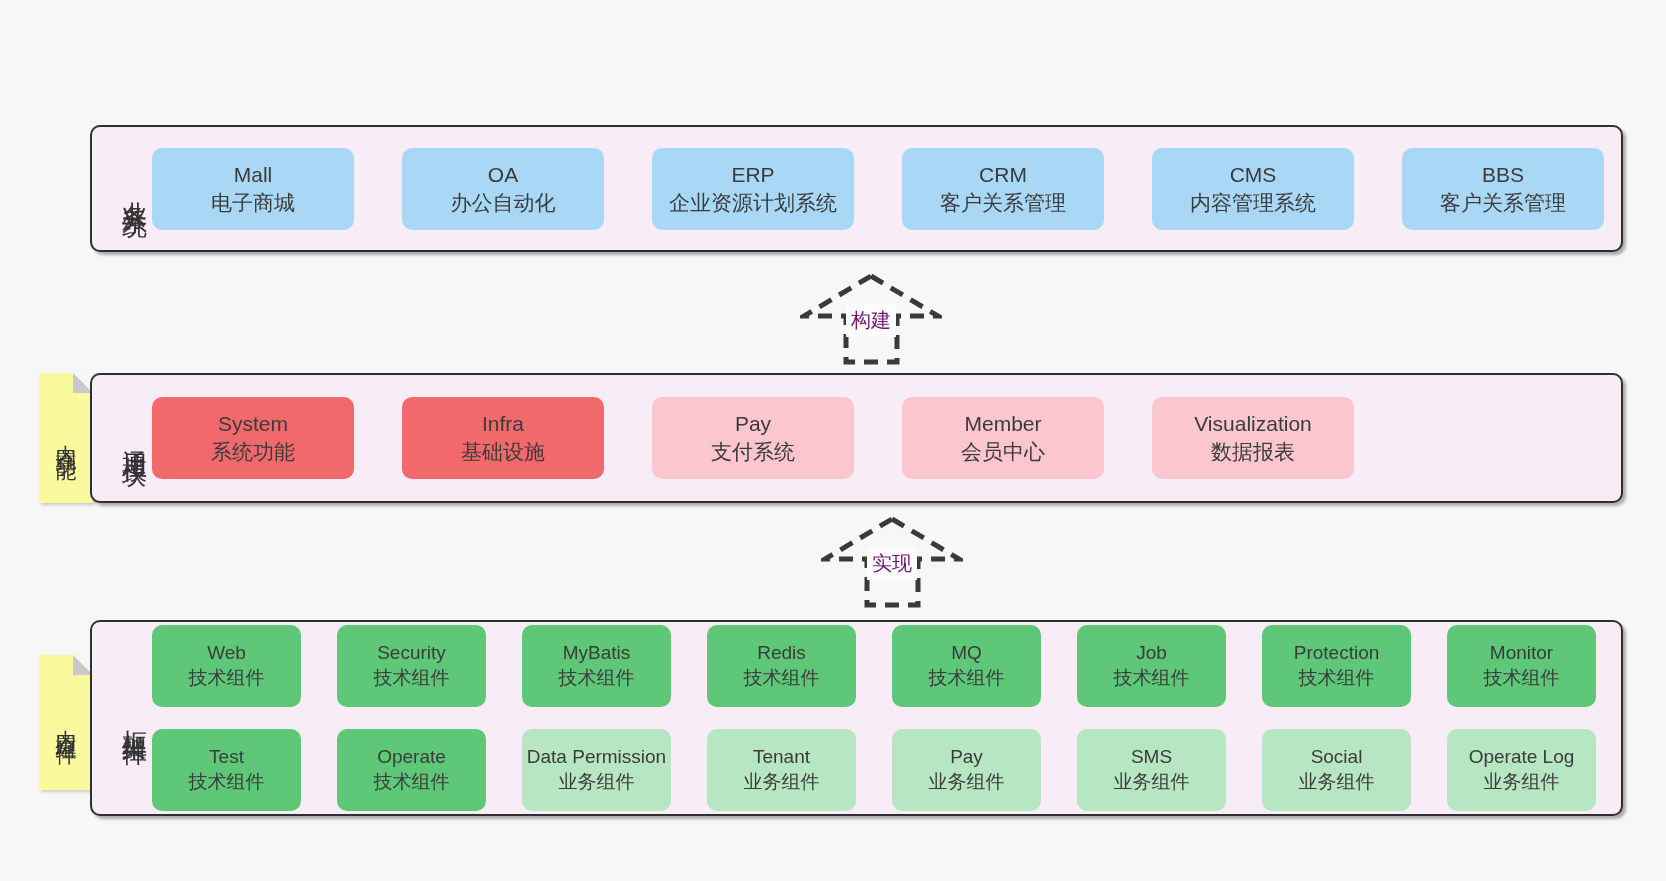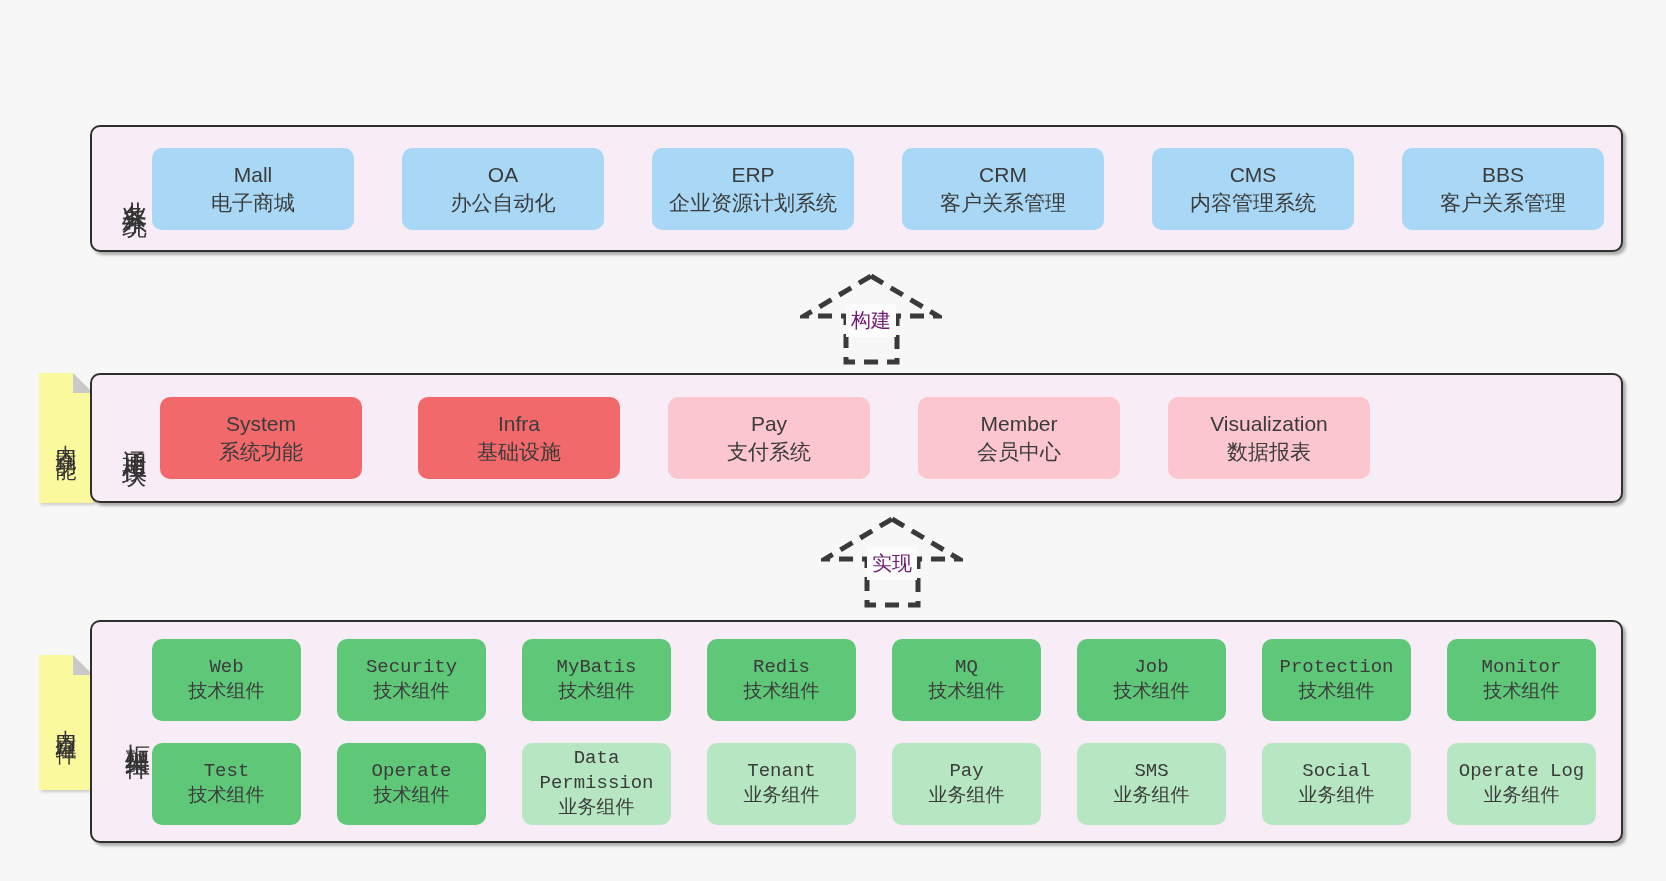--- a/index.html
+++ b/index.html
@@ -16,40 +16,40 @@
     position:absolute;left:90px;width:1533px;
     background:var(--panel_bg,#f8edf6);
     border:2px solid var(--panel_border,#2f2f2f);
     border-radius:10px;
     box-shadow:3px 3px 3px rgba(0,0,0,0.30);
     display:flex;align-items:center;
     z-index:1;box-sizing:border-box;
   }
   #panel-business{top:125px;height:127px;}
   #panel-modules{top:373px;height:130px;}
-  #panel-components{top:620px;height:223px;font-family:Liberation Mono, monospace;}
+  #panel-components{top:620px;height:196px;}
   .v-label{
     writing-mode:vertical-rl;text-orientation:upright;
     font-size:25px;letter-spacing:4px;
     margin-left:18px;width:42px;text-align:center;
     color:#333;flex:0 0 auto;
   }
   .rows-wrap{flex:1;display:flex;flex-direction:column;gap:22px;padding-right:26px;}
   .row{display:flex;gap:48px;}
   #panel-components .row{gap:36px;}
   
   .box{
     width:202px;height:82px;border-radius:10px;
     display:flex;flex-direction:column;align-items:center;justify-content:center;
     text-align:center;font-size:21px;line-height:1.32;
     padding:0 4px;box-sizing:border-box;flex:0 0 auto;
   }
   #panel-components .box{width:149px;font-size:19px;line-height:1.3;}
   .box.blue{background:var(--blue,#a8d8f5);}
-  .box.red{background:var(--red,#f2696c);margin-left:8px;}
+  .box.red{background:var(--red,#f2696c);}
   .box.pink{background:var(--pink,#fbc6cd);}
   .box.green{background:var(--green,#5ec878);}
   .box.green-light{background:var(--green_light,#b6e7c2);}
   
   .sticky{
     position:absolute;left:39px;width:54px;
     background:var(--sticky_yellow,#fbf99e);
     box-shadow:2px 2px 3px rgba(0,0,0,0.18);
     z-index:0;
   }

